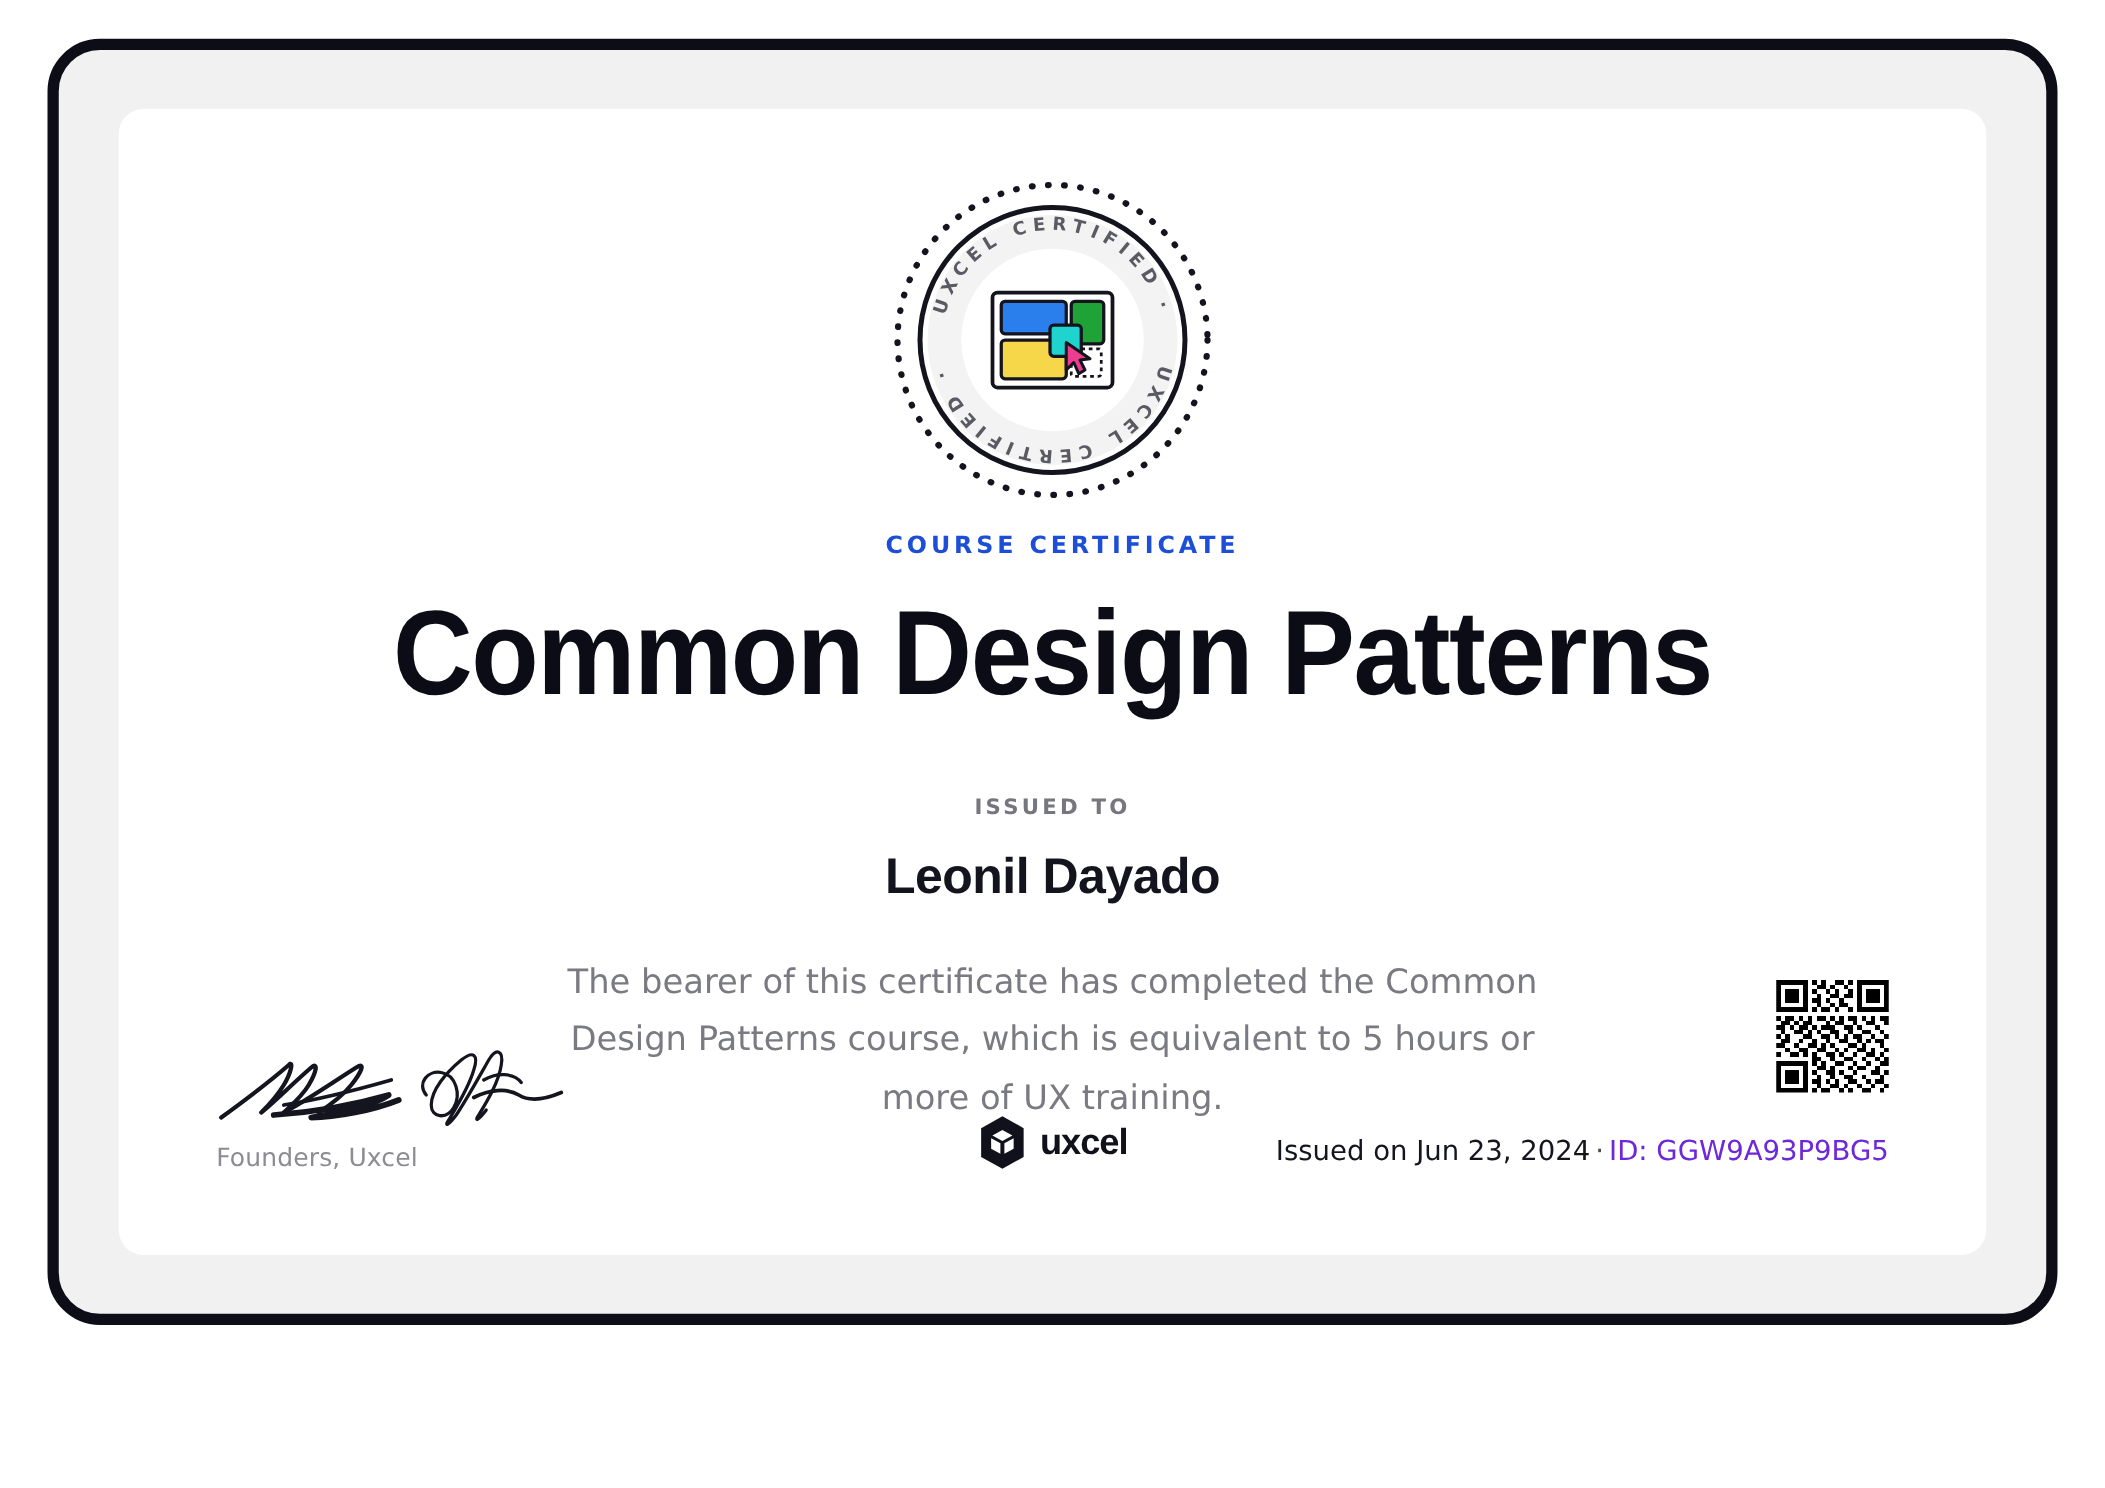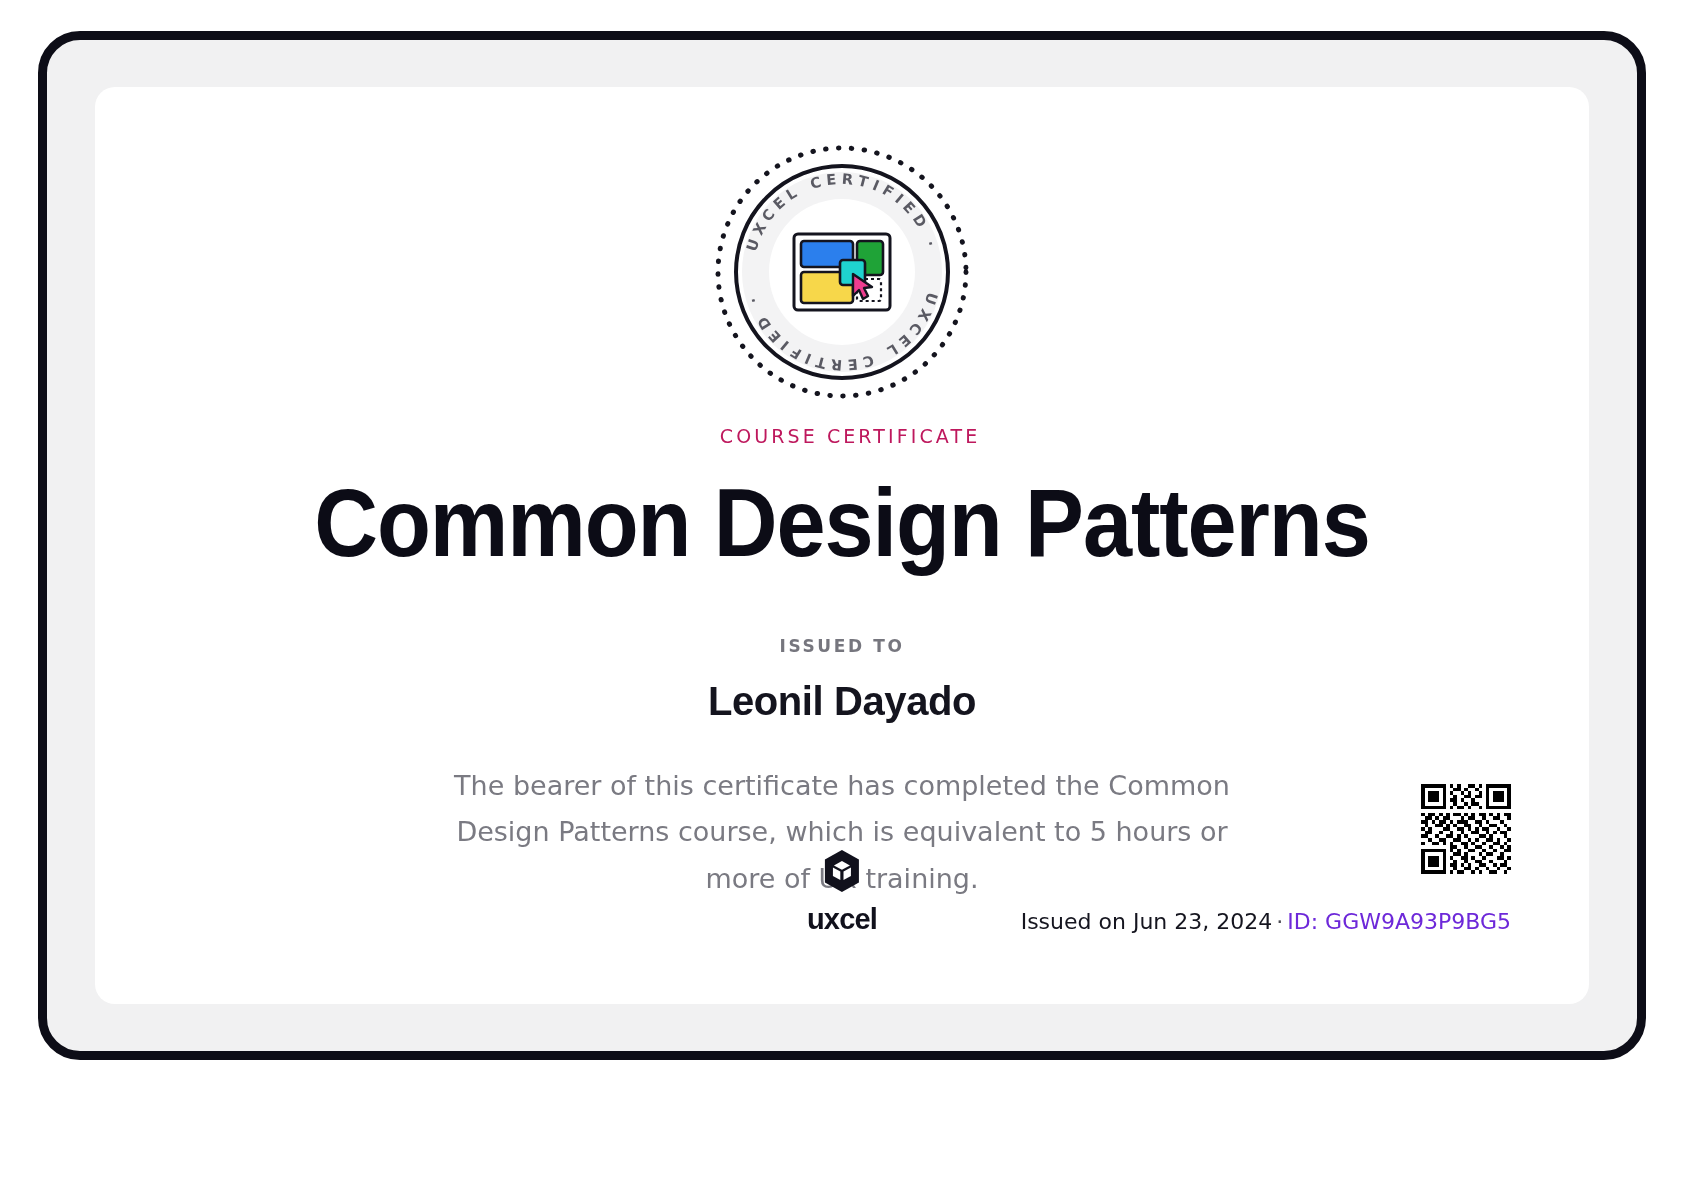--- a/index.html
+++ b/index.html
@@ -51,23 +51,23 @@
 
   
   .kicker {
     position: absolute;
     top: 338px;
     left: 0;
     right: 0;
     text-align: center;
     font-family: "DejaVu Sans", sans-serif;
     font-size: 19px;
-    font-weight: 400;
+    font-weight: 700;
     letter-spacing: 3.1px;
-    color: #be185d;
+    color: #1d4ed8;
     margin-left: 16px;
   }
   .course-title {
     position: absolute;
     top: 382px;
     left: 0;
     right: 0;
     text-align: center;
     font-family: "Liberation Sans Narrow", "Liberation Sans", sans-serif;
     font-size: 96px;
@@ -131,21 +131,20 @@
   }
 
   .brand-logo {
     position: absolute;
     left: 50%;
     bottom: 68px;
     transform: translateX(-50%);
     display: flex;
     align-items: center;
     gap: 10px;
-    flex-direction: column;
   }
   .brand-mark { display: block; }
   .brand-word {
     font-family: "Liberation Sans", sans-serif;
     font-size: 29px;
     font-weight: 700;
     letter-spacing: -0.8px;
     color: #11111c;
   }
 
@@ -213,20 +212,54 @@
 
     <div class="kicker">COURSE CERTIFICATE</div>
 
     <div class="course-title">Common Design Patterns</div>
 
     <div class="issued-to-label">ISSUED TO</div>
     <div class="recipient-name">Leonil Dayado</div>
 
     <div class="description">The bearer of this certificate has completed the Common Design Patterns course, which is equivalent to 5 hours or more of UX training.</div>
 
+    <div class="signature-block">
+      <div class="signature-art">
+        <svg width="300" height="82" viewBox="0 0 300 82" xmlns="http://www.w3.org/2000/svg">
+          <g fill="none" stroke="#15151f" stroke-linecap="round" stroke-linejoin="round">
+
+            <path d="M4 66 C 26 50, 42 38, 58 24 C 62 20, 60 30, 54 40
+                     C 48 50, 40 58, 36 62 C 44 56, 62 38, 76 26
+                     C 82 21, 80 30, 74 40 C 68 50, 58 58, 54 62
+                     C 70 54, 96 36, 112 26 C 120 21, 116 30, 108 40
+                     C 100 50, 88 58, 82 62" stroke-width="3.4"></path>
+            <path d="M 54 56 C 80 52, 112 44, 140 36" stroke-width="3"></path>
+            <path d="M 46 64 C 76 62, 110 56, 138 48
+                     C 126 56, 100 62, 76 66
+                     C 96 66, 126 60, 146 52" stroke-width="4.6"></path>
+
+            <path d="M 168 48 C 160 38, 170 28, 180 30
+                     C 192 32, 196 48, 190 58
+                     C 184 68, 172 66, 172 56
+                     C 172 44, 184 30, 196 20
+                     C 206 12, 210 16, 206 28
+                     C 202 42, 192 58, 186 68
+                     C 182 74, 186 72, 192 64
+                     C 200 52, 210 34, 218 20
+                     C 224 10, 230 12, 228 24
+                     C 226 38, 216 54, 210 64
+                     C 206 70, 210 68, 216 60" stroke-width="2.6"></path>
+            <path d="M 206 50 C 218 44, 232 42, 242 48
+                     C 250 53, 262 52, 276 46" stroke-width="3"></path>
+            <path d="M 214 36 C 224 30, 238 30, 244 38" stroke-width="2.6"></path>
+          </g>
+        </svg>
+      </div>
+      <div class="signature-caption">Founders, Uxcel</div>
+    </div>
 
     <div class="brand-logo">
       <svg class="brand-mark" width="40" height="44" viewBox="0 0 40 44" xmlns="http://www.w3.org/2000/svg">
         <path d="M20 1 L37 10.5 V33.5 L20 43 L3 33.5 V10.5 Z" fill="#11111c"></path>
         <g fill="#ffffff">
           <path d="M20 12 L28 16.4 L20 20.8 L12 16.4 Z"></path>
           <path d="M11 18.6 L18.4 22.6 V31 L11 27 Z"></path>
           <path d="M29 18.6 L21.6 22.6 V31 L29 27 Z"></path>
         </g>
       </svg>

